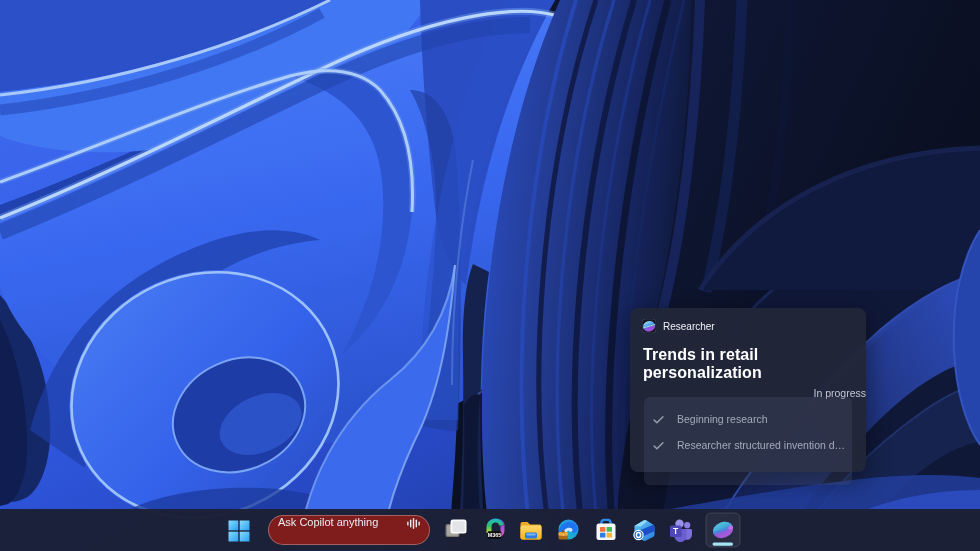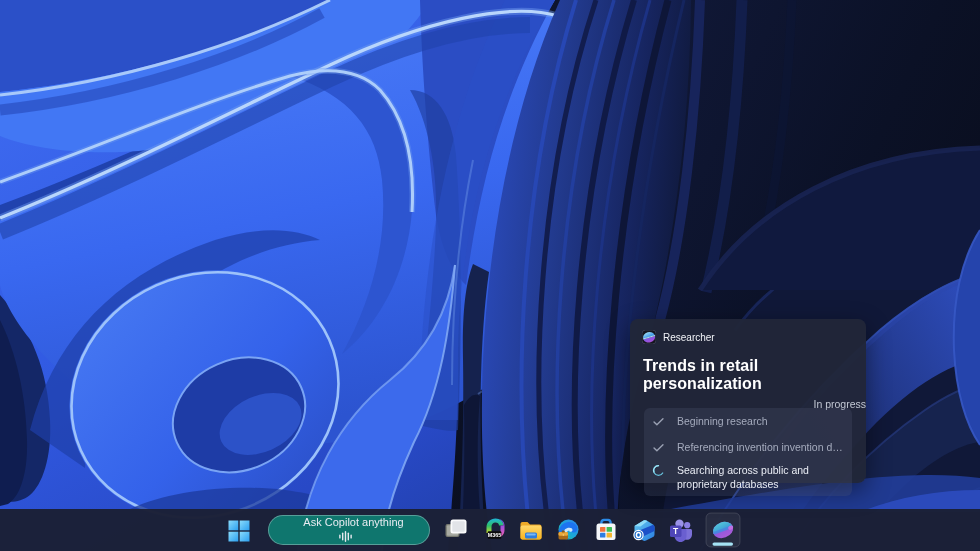--- a/index.html
+++ b/index.html
@@ -2,25 +2,25 @@
 <html><head>
 <meta charset="utf-8">
 <style>
   html,body{margin:0;padding:0;width:980px;height:551px;overflow:hidden;background:#0c1430;
     font-family:"Liberation Sans",sans-serif;}
   #stage{position:relative;width:980px;height:551px;}
   #wall{position:absolute;left:0;top:0;}
   #taskbar{position:absolute;left:0;top:509px;width:980px;height:42px;
     background:rgba(27,33,55,0.985);}
   #searchbox{position:absolute;left:268px;top:515px;width:162px;height:30px;
-    border-radius:15px;background:#0f766e;border:1px solid rgba(255,255,255,0.3);
-    display:flex;align-items:center;box-sizing:border-box;flex-direction:column;}
+    border-radius:15px;background:#7f1d1d;border:1px solid rgba(255,255,255,0.3);
+    display:flex;box-sizing:border-box;}
   #searchbox span{color:#e9ecf2;font-size:11px;margin-left:9px;flex:1;white-space:nowrap;}
   
-  #panel{position:absolute;left:630px;top:319px;width:236px;height:164px;
+  #panel{position:absolute;left:630px;top:308px;width:236px;height:164px;
     background:rgba(33,38,57,0.97);border-radius:8px;
     box-shadow:0 8px 24px rgba(0,0,0,0.45);color:#fff;}
   #panel .hd{display:flex;align-items:center;margin:11px 0 0 12px;}
   #panel .hd .txt{font-size:10px;color:#f0f2f6;margin-left:7px;}
   #panel h1{font-size:16px;margin:13px 0 0 13px;font-weight:bold;color:#fff;
     letter-spacing:0.1px;}
   #panel .sub{font-size:10.5px;color:#c3c8d4;margin:5px 0 0 13px;text-align:right;}
   #card{position:absolute;left:14px;top:89px;width:208px;height:88px;
     background:rgba(82,92,122,0.24);border-radius:6px;}
   .row{display:flex;align-items:flex-start;}
@@ -308,34 +308,27 @@
         <path d="M1 7 A6 4.9 0 0 1 13 7 Z" fill="url(#pl1)"></path>
         <path d="M1 7.6 A6 4.9 0 0 0 13 7.6 Z" fill="url(#pl2)"></path>
         <rect x="0.8" y="6.7" width="12.4" height="1.1" fill="#b9e6fa" opacity="0.95"></rect>
       </g>
     </svg>
     <span class="txt">Researcher</span>
   </div>
   <h1>Trends in retail personalization</h1>
   <div class="sub">In progress</div>
   <div id="card">
-    <div class="row" style="padding-top:7px">
+    <div class="row" style="padding-top:16px">
       <svg class="ic" viewBox="0 0 16 16">
             <path d="M2.5 8.5 L6 12 L13.5 4.5" stroke="#9aa1b3" stroke-width="1.7" fill="none" stroke-linecap="round" stroke-linejoin="round"></path>
           </svg>
       <div class="t" style="color:#a5abbd">Beginning research</div>
     </div>
     <div class="row" style="padding-top:12px">
       <svg class="ic" viewBox="0 0 16 16">
             <path d="M2.5 8.5 L6 12 L13.5 4.5" stroke="#9aa1b3" stroke-width="1.7" fill="none" stroke-linecap="round" stroke-linejoin="round"></path>
           </svg>
-      <div class="t" style="color:#a5abbd">Referencing invention invention d…</div>
-    </div>
-    <div class="row" style="padding-top:10px">
-      <svg class="ic" viewBox="0 0 16 16">
-            <path d="M8 2 A6 6 0 1 0 13.2 11" stroke="#6fd3ee" stroke-width="1.5" fill="none" stroke-linecap="round" opacity="0.9"></path>
-            <path d="M8 2 A6 6 0 0 0 2.3 10" stroke="#9ce4f6" stroke-width="1.6" fill="none" stroke-linecap="round"></path>
-          </svg>
-      <div class="t" style="color:#e9ecf4">Searching across public and<br>proprietary databases</div>
+      <div class="t" style="color:#a5abbd">Researcher structured invention d…</div>
     </div>
   </div>
 </div>
 </div>
 
 </body></html>

